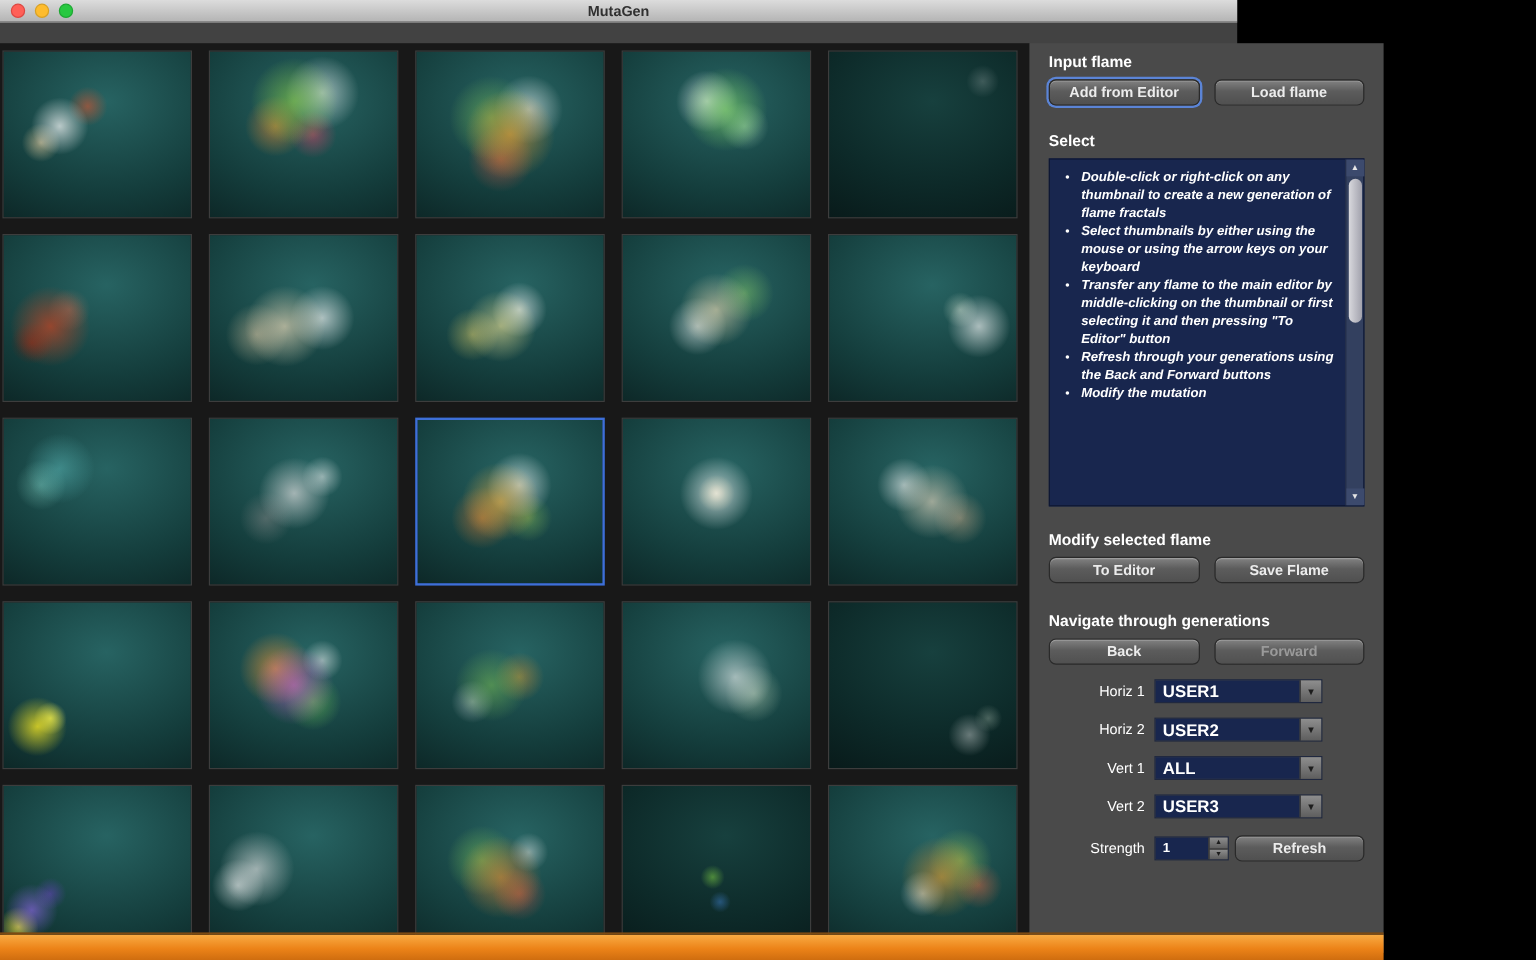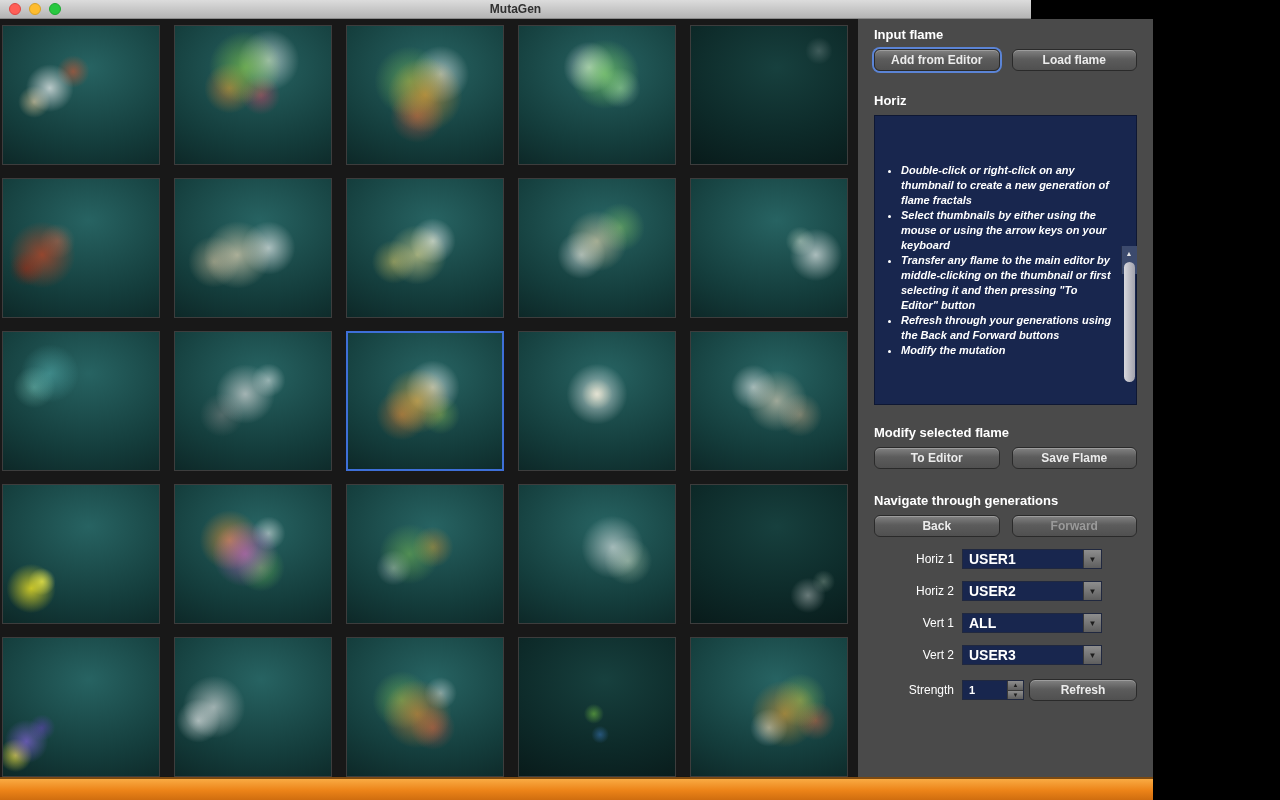--- a/index.html
+++ b/index.html
@@ -9,37 +9,37 @@
 
   
   .titlebar { position:relative; height:19px; background:linear-gradient(#dcdcdc,#b4b4b4); border-bottom:1px solid #8a8a8a; display:flex; align-items:center; justify-content:center; }
   .titlebar-title { font-size:12px; font-weight:600; color:#303030; }
   .lights { position:absolute; left:9px; top:3px; display:flex; gap:8px; }
   .light { width:12px; height:12px; border-radius:50%; }
   .light-red { background:#ff5f57; border:1px solid #dd4742; }
   .light-yellow { background:#febc2e; border:1px solid #d8a125; }
   .light-green { background:#28c840; border:1px solid #1da832; }
 
-  .content { position:absolute; top:19px; left:0; width:1153px; height:758px; display:flex; }
+  .content { position:absolute; top:36px; left:0; width:1153px; height:758px; display:flex; }
 
   
   .grid-area { width:858px; height:758px; background:#181818; padding:6px 0 0 2px; display:grid; grid-template-columns:repeat(5,158px); grid-auto-rows:140px; gap:13px 14px; align-content:start; }
   .thumb { background:#0a1616; border:1px solid #3d3d3d; }
   .thumb.selected { border:2px solid #3e6fd8; }
 
   
   .panel { flex:1; background:#4a4a4a; padding:8px 16px 0 16px; color:#fff; }
   .section-heading { font-size:13px; font-weight:bold; color:#fff; }
   .btn-row { display:flex; gap:12px; margin:7px 0 0 0; }
   .btn { flex:1; height:22px; border-radius:6px; background:linear-gradient(#828282,#5c5c5c 45%,#505050); border:1px solid #2a2a2a; color:#ececec; font-weight:bold; font-size:12px; display:flex; align-items:center; justify-content:center; box-shadow:inset 0 1px 0 #9d9d9d; cursor:default; }
   .btn.focused { box-shadow:0 0 0 2px #5b84d6, inset 0 1px 0 #9d9d9d; }
   .btn.disabled { color:#9a9a9a; }
 
   .hints-heading { margin-top:22px; }
-  .hints-box { margin-top:7px; height:290px; background:#18264e; border:1px solid #0e1733; display:flex;align-items:center; }
+  .hints-box { margin-top:7px; height:290px; background:#18264e; border:1px solid #0e1733; display:flex; }
   .hints-list { flex:1; list-style:disc; padding:8px 4px 8px 26px; font-size:11px; font-weight:bold; font-style:italic; color:#fff; line-height:15px; }
   .hints-list li { margin-bottom:0; }
   .scrollbar { width:15px; background:#33405f; border-left:1px solid #222c48; display:flex; flex-direction:column; align-items:center; }
   .sb-arrow { width:15px; height:14px; display:flex; align-items:center; justify-content:center; font-size:7px; color:#e6e6e6; background:#3c4a6d; }
   .sb-track { flex:1; width:15px; position:relative; }
   .sb-thumb { position:absolute; top:2px; left:2px; width:11px; height:120px; border-radius:6px; background:linear-gradient(90deg,#d8d8dd,#a2a2ad); }
 
   .export-heading { margin-top:20px; }
   .navigate-heading { margin-top:24px; }
   .mutation-heading { margin-top:24px; }
@@ -105,21 +105,21 @@
       </div>
 
     <div class="panel">
 
       <div class="section-heading">Input flame</div>
       <div class="btn-row">
         <div class="btn focused">Add from Editor</div>
         <div class="btn">Load flame</div>
       </div>
 
-      <div class="section-heading hints-heading">Horiz</div>
+      <div class="section-heading hints-heading">Select</div>
       <div class="hints-box">
         <ul class="hints-list">
           <li>Double-click or right-click on any thumbnail to create a new generation of flame fractals</li>
           <li>Select thumbnails by either using the mouse or using the arrow keys on your keyboard</li>
           <li>Transfer any flame to the main editor by middle-clicking on the thumbnail or first selecting it and then pressing "To Editor" button</li>
           <li>Refresh through your generations using the Back and Forward buttons</li>
           <li>Modify the mutation</li>
         </ul>
         <div class="scrollbar">
           <div class="sb-arrow">▲</div>

